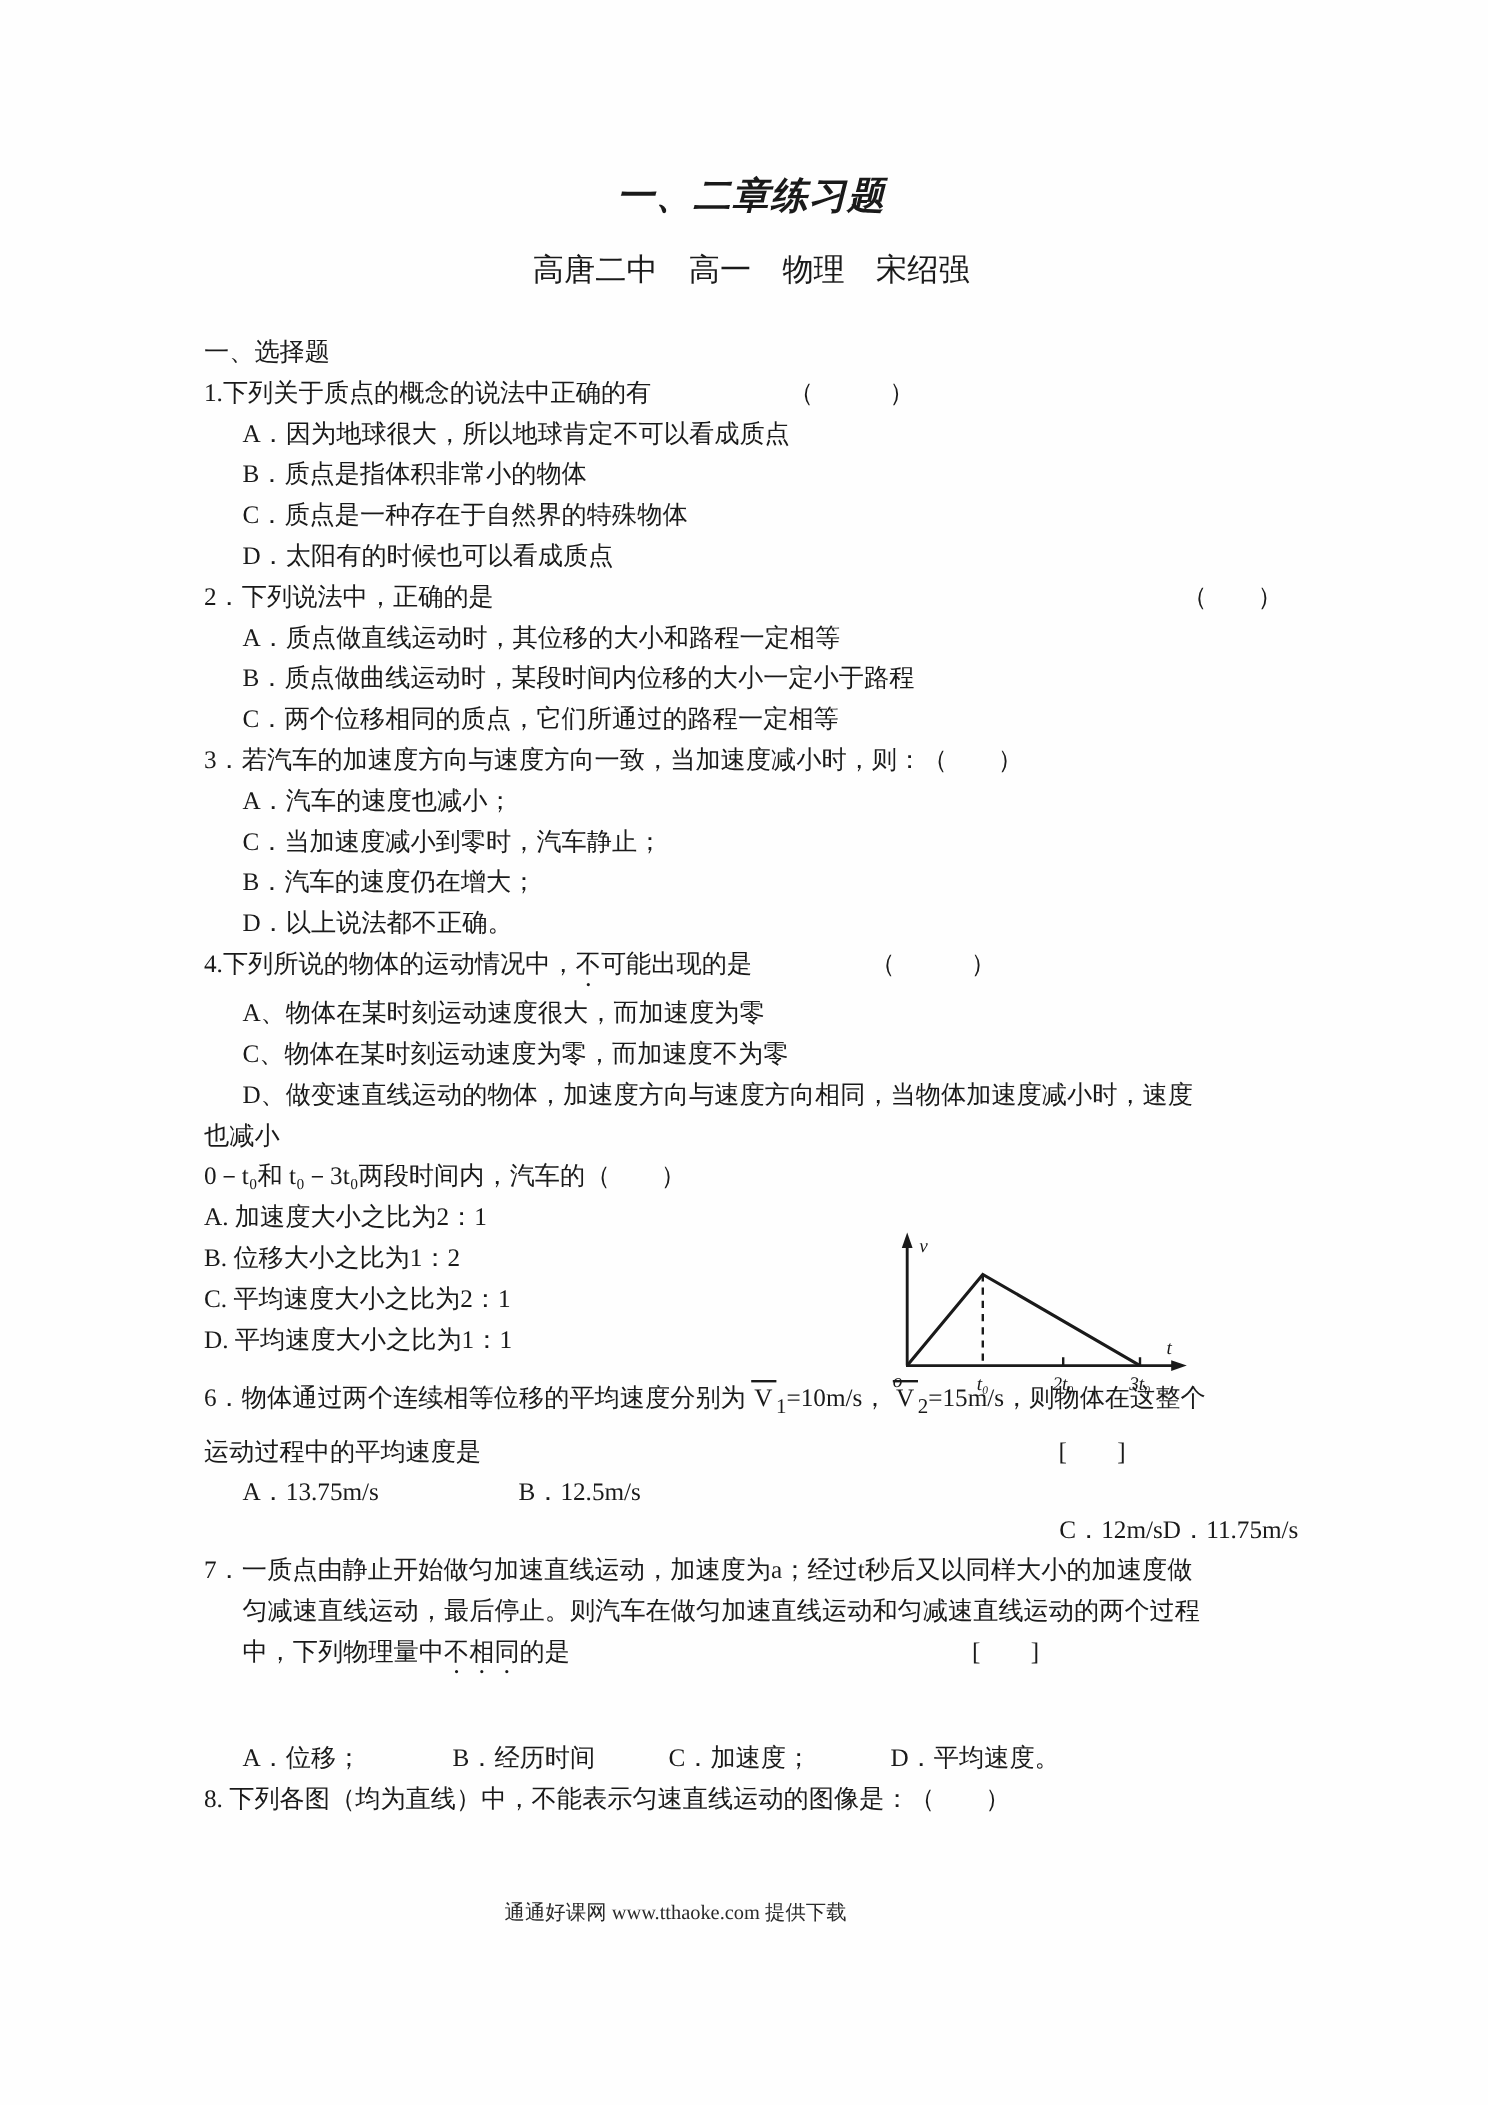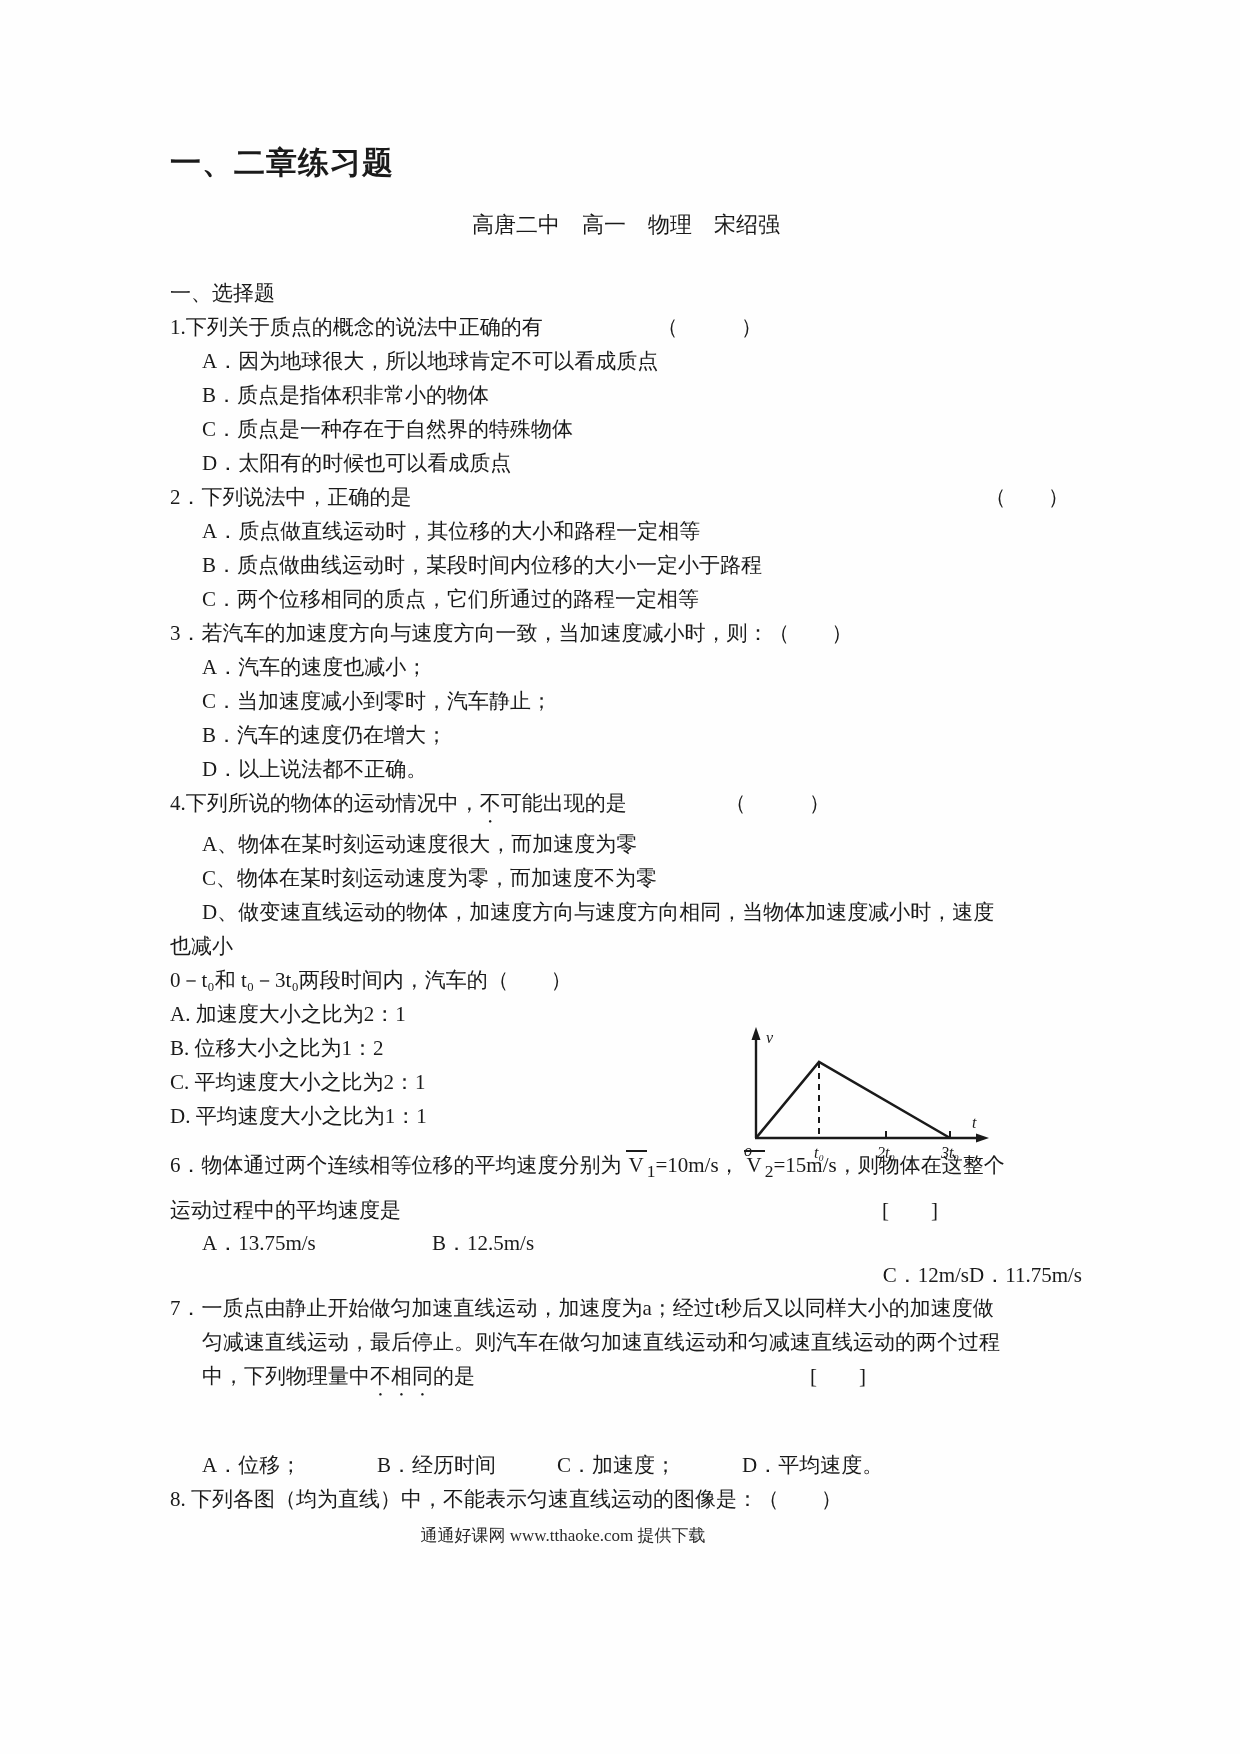--- a/index.html
+++ b/index.html
@@ -11,27 +11,29 @@
     color:#1a1a1a;
     font-family:"Liberation Serif", serif;
     overflow:hidden;
   }
   .content {
     position:absolute; left:170px; top:140px; width:912px;
     font-size:21px; line-height:34px;
   }
   .title {
     margin:0 0 18px 0;
+    text-align:center;
     font-size:31px; font-weight:bold; line-height:46px;
     letter-spacing:1px;
+    font-style:italic;
   }
   .subtitle {
     margin:0 0 30px 0;
     text-align:center;
-    font-size:22px; line-height:42px;
+    font-size:26px; line-height:42px;
   }
   .line { position:relative; white-space:nowrap; }
   .opt { padding-left:32px; }
   .ind { padding-left:32px; }
   .abs { position:absolute; top:0; }
   .emph { position:relative;
     text-emphasis:filled dot; -webkit-text-emphasis:filled dot;
     text-emphasis-position:under left; -webkit-text-emphasis-position:under left;
   }
   
@@ -42,21 +44,21 @@
   .q6stem { margin-top:10px; line-height:44px; }
   .vbar { display:inline-block; border-top:2px solid #1a1a1a; padding:2px 3px 0 3px; line-height:1.05; margin-left:4px; }
   .q6row { line-height:32px; }
   .q6row .c1 { display:inline-block; width:230px; }
   .q6row2 { padding-left:10px;text-align:right; }
   .q7opts { margin-top:8px; }
   .q7opts .o1 { display:inline-block; width:175px; padding-left:32px; box-sizing:content-box;margin-top:40px; }
   .q7opts .o2 { display:inline-block; width:180px; }
   .q7opts .o3 { display:inline-block; width:185px; }
   .footer {
-    position:absolute; left:170px; top:1524px; width:786px;
+    position:absolute; left:170px; top:1582px; width:786px;
     text-align:center; font-size:17px; color:#2a2a2a;
   }
 </style>
 </head>
 <body>
 
 <div class="page">
   <div class="content">
 
     <h1 class="title">一、二章练习题</h1>

